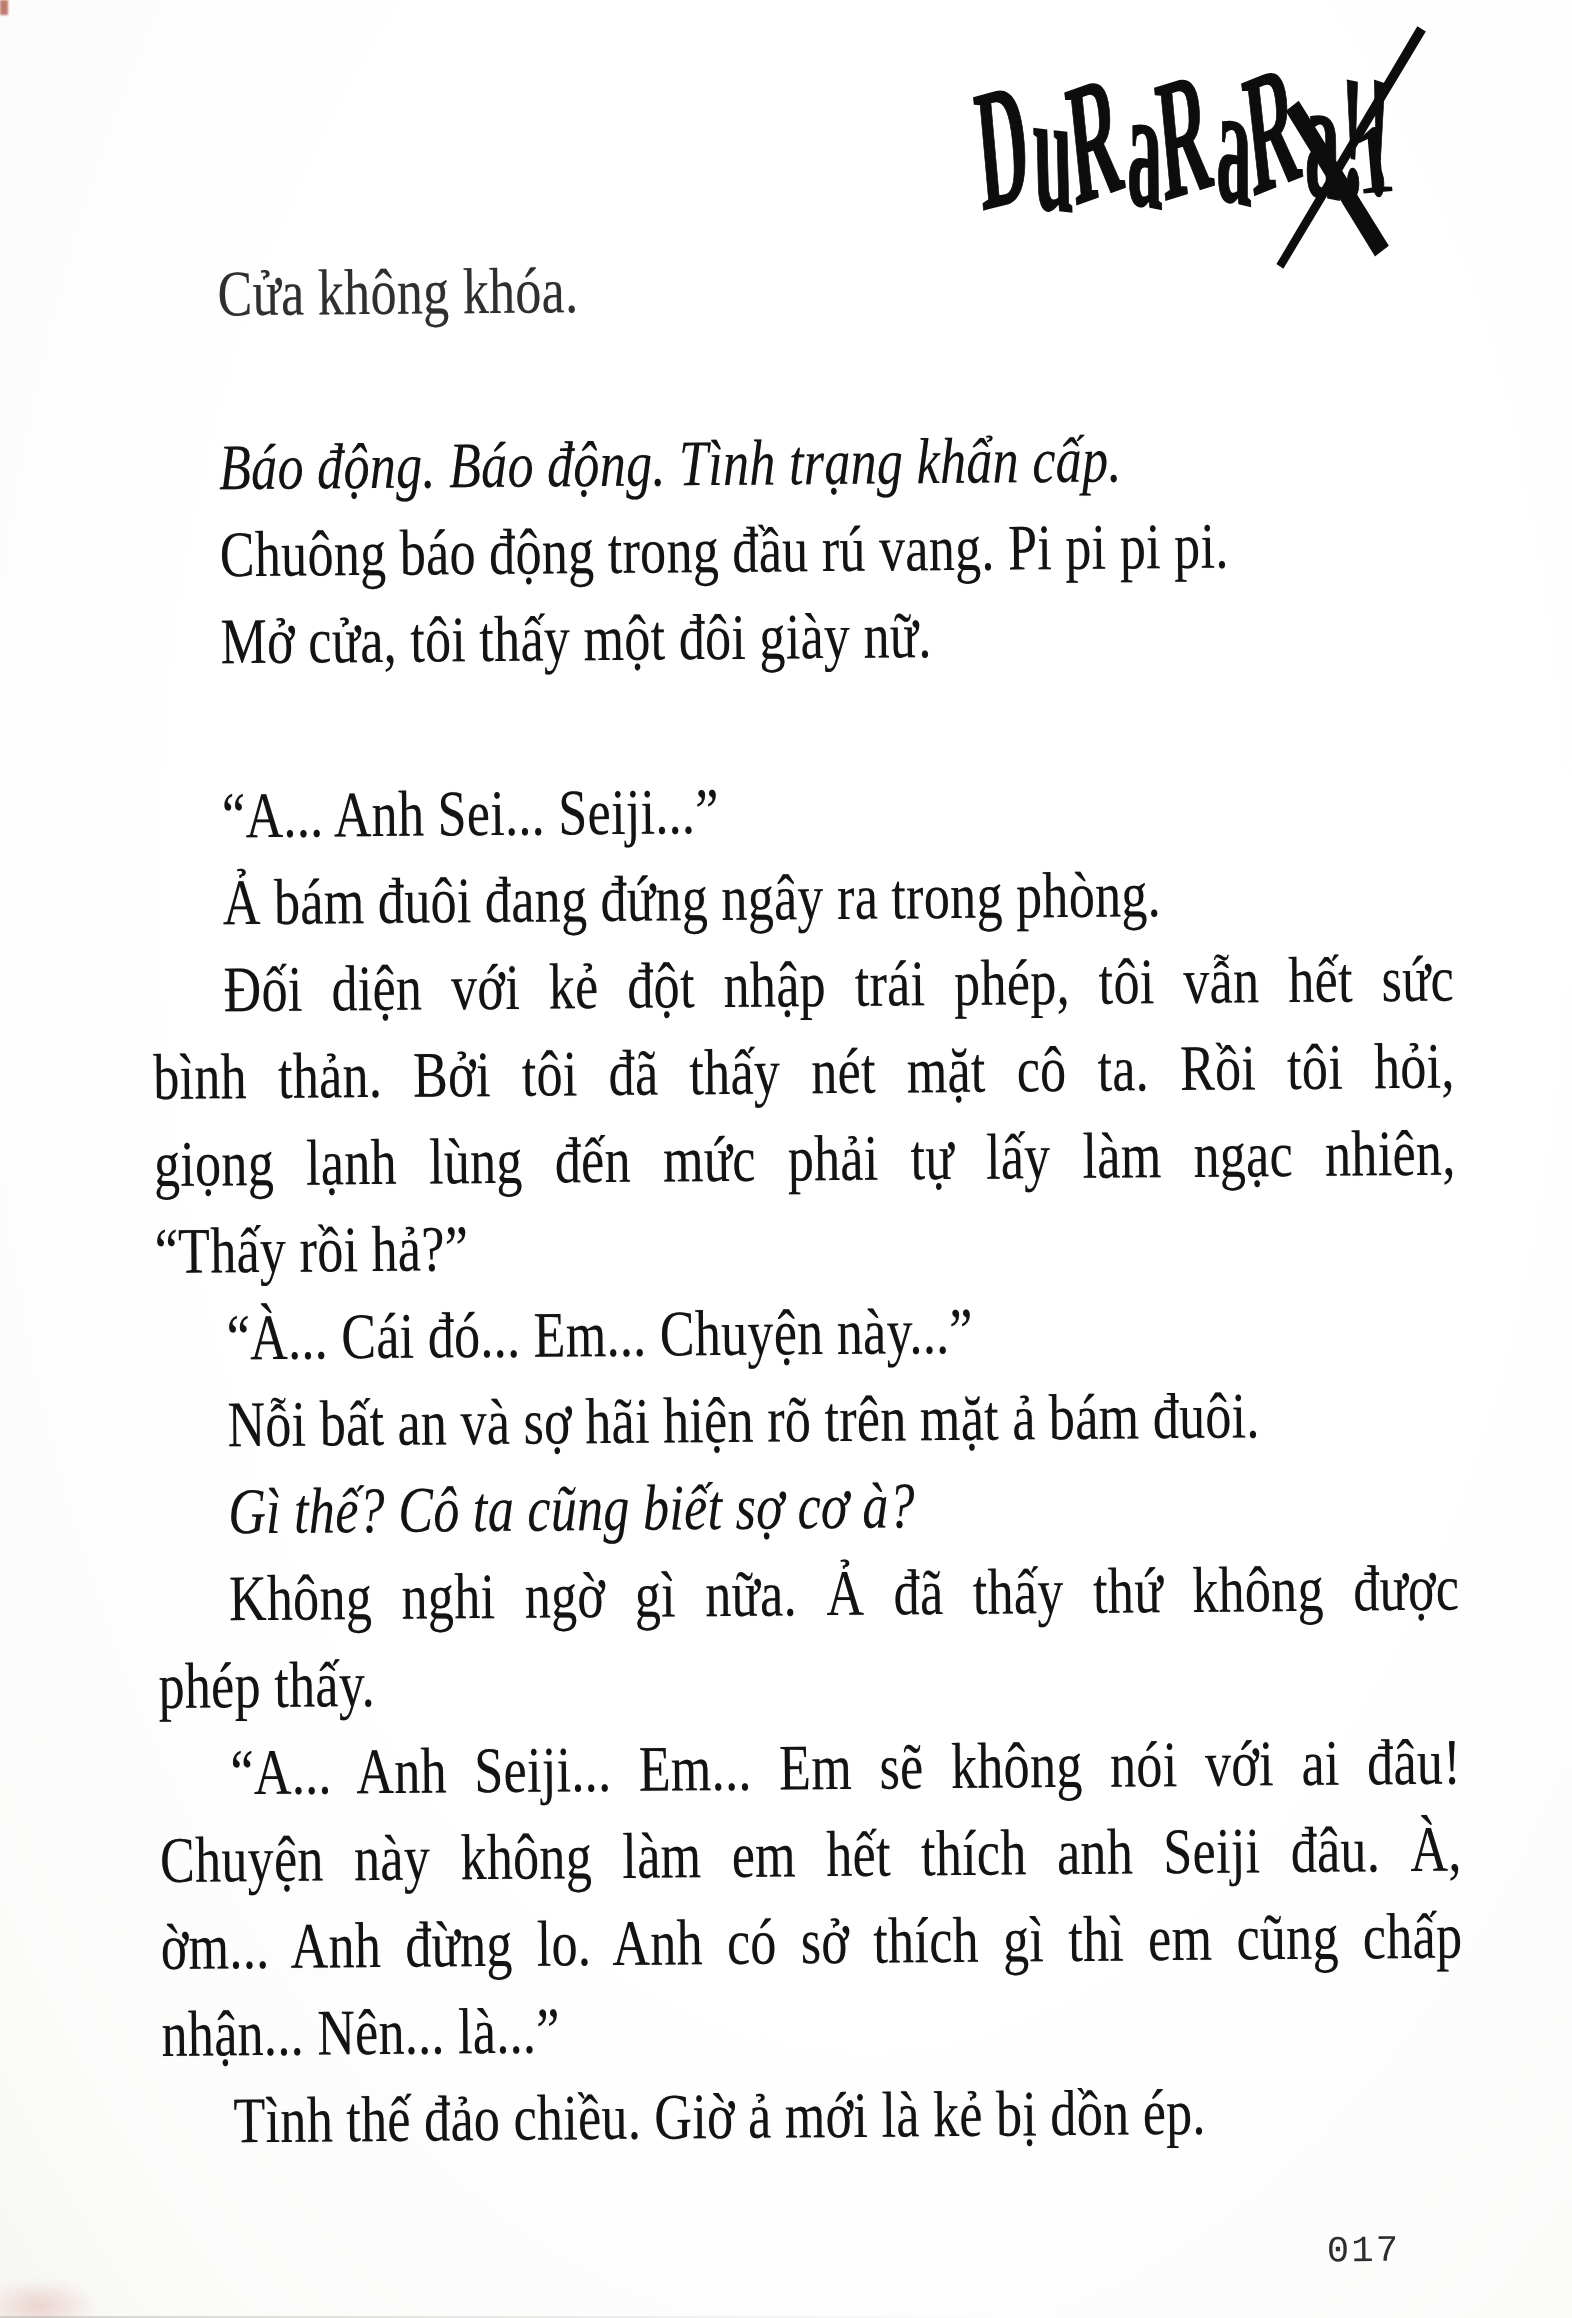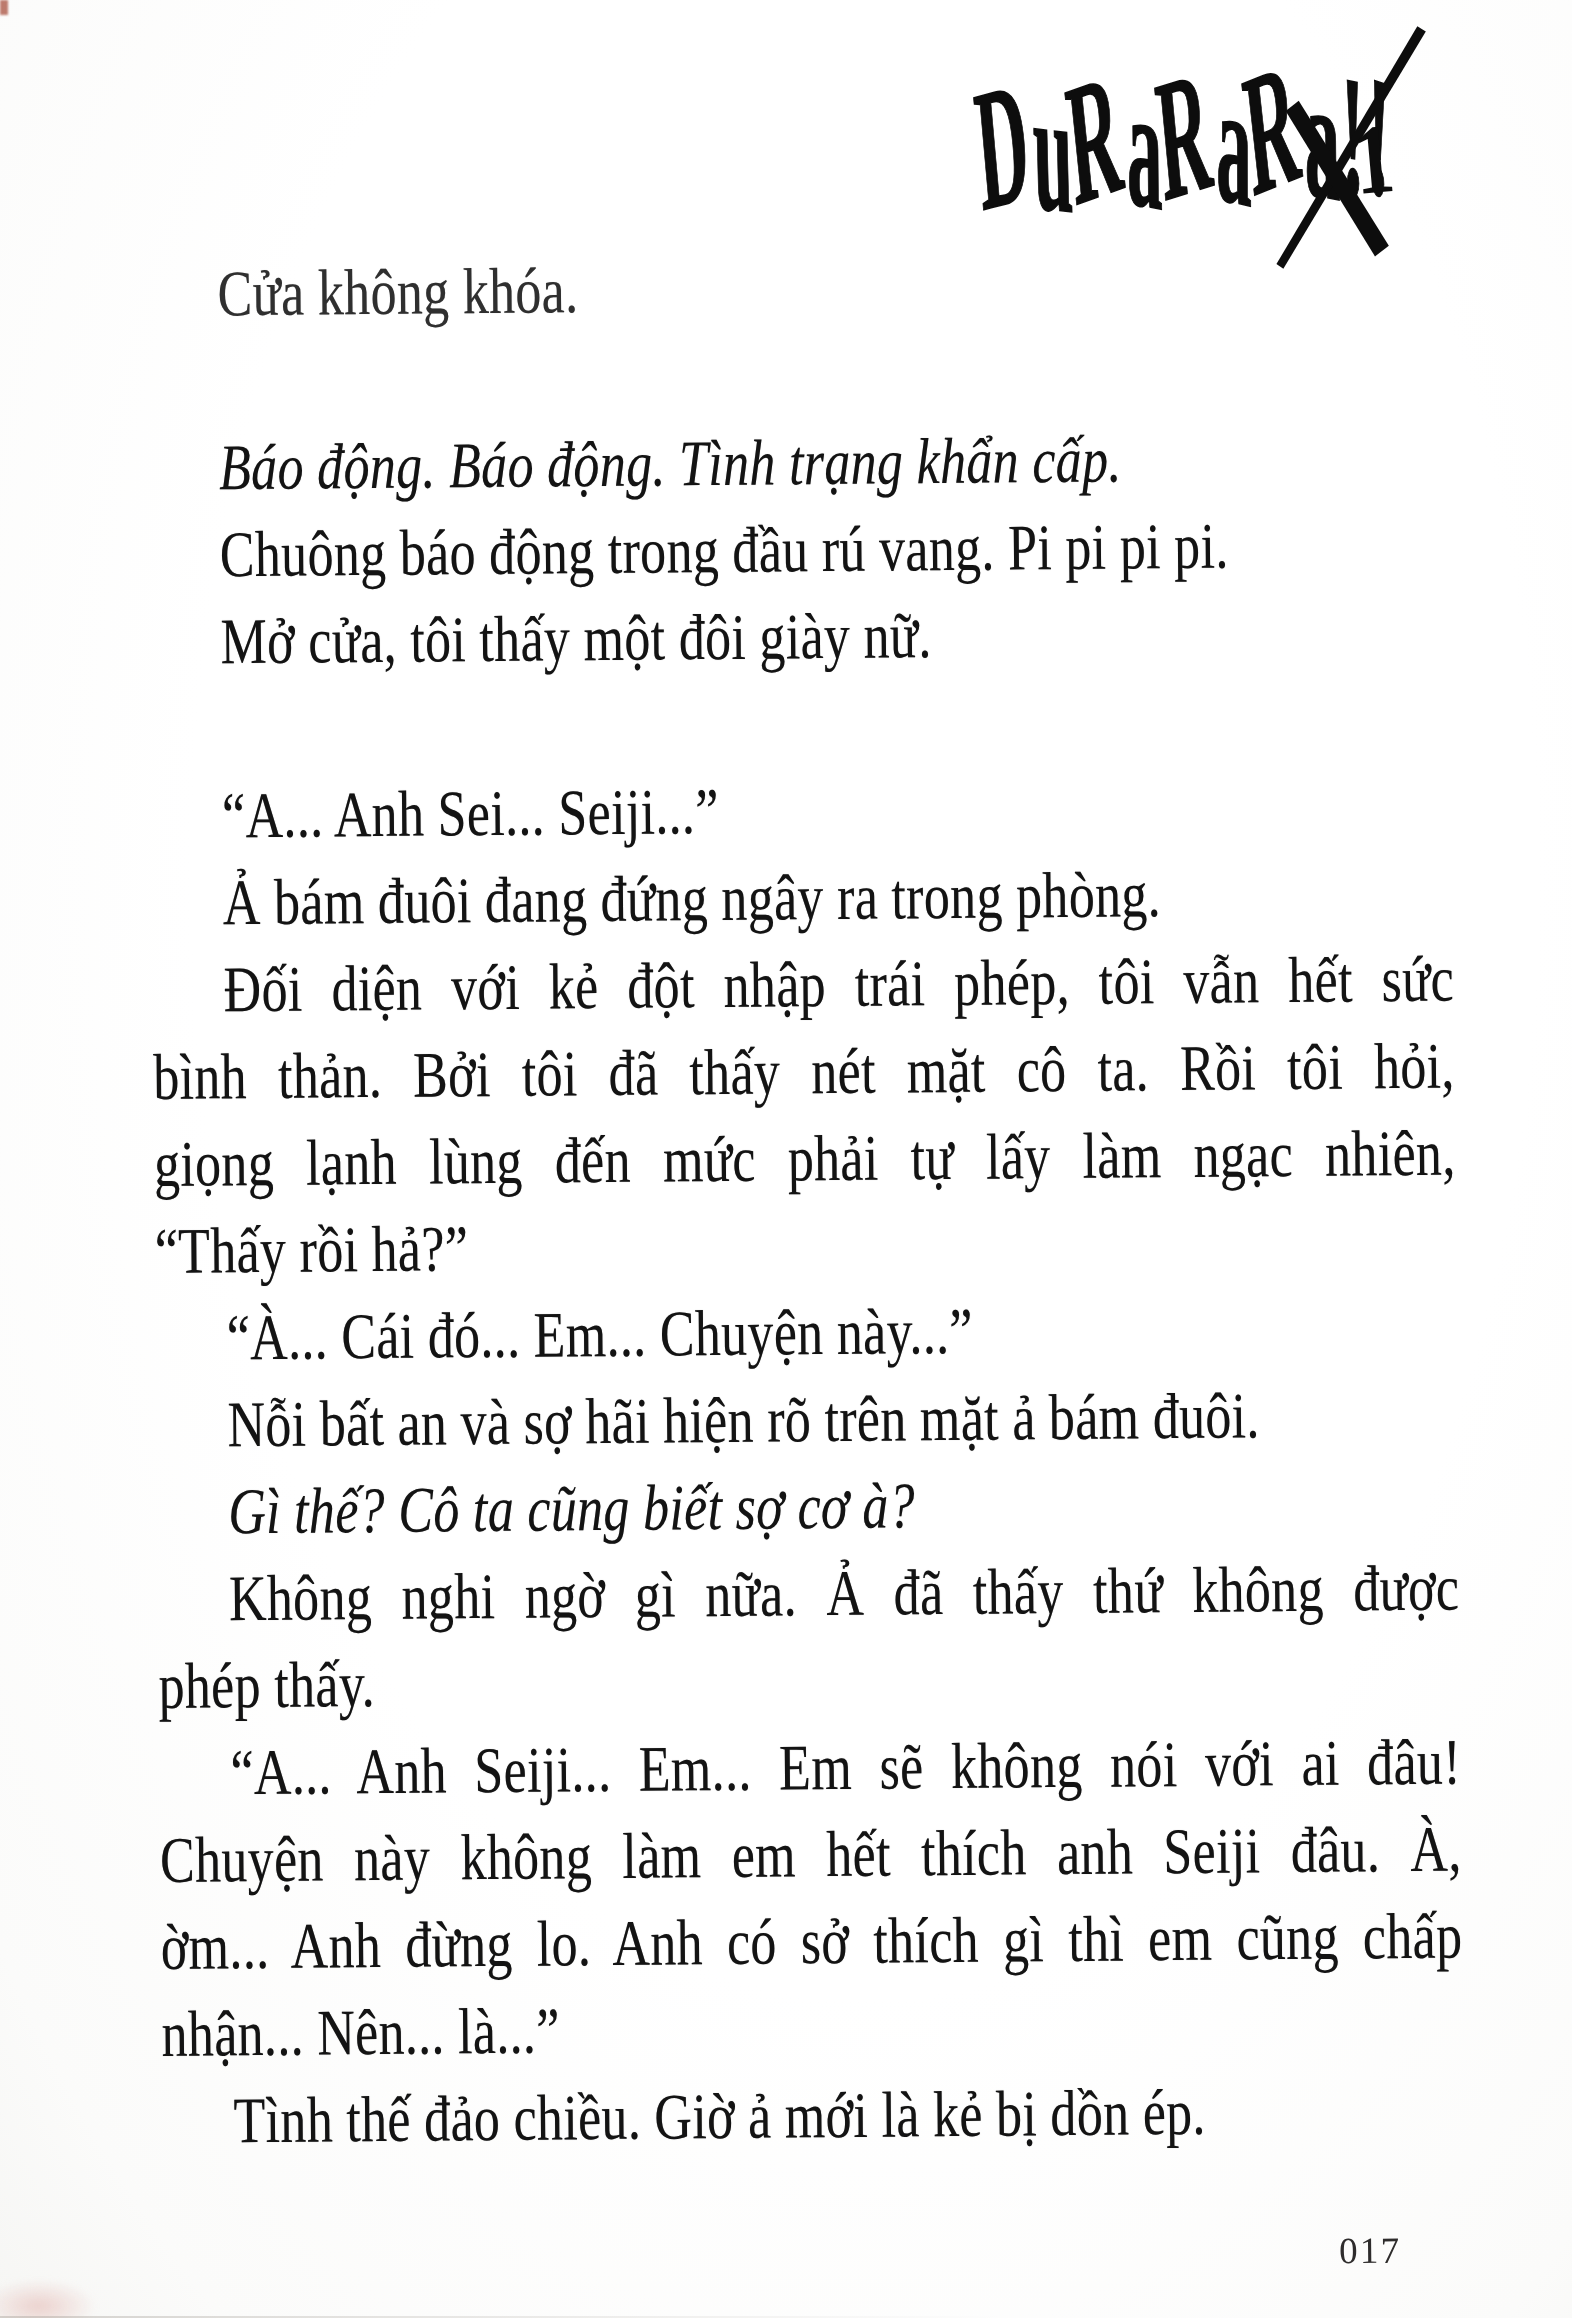--- a/index.html
+++ b/index.html
@@ -53,21 +53,21 @@
     font-weight: bold;
     font-size: 128px;
     fill: #0d0d0d;
   }
   .logo-stroke { fill: #0d0d0d; }
 
   
   .page-number {
     position: absolute;
     right: 171px; bottom: 47px;
-    font-family: Liberation Serif, serif;
+    font-family: Liberation Mono, monospace;
     font-size: 37px;
     letter-spacing: 2.3px;
     color: #2e2c2c;
     transform: rotate(-0.6deg);
   }
 
   
   .artifact-top-left {
     position: absolute; left: 0; top: 0;
     width: 7.7px; height: 15.4px;

